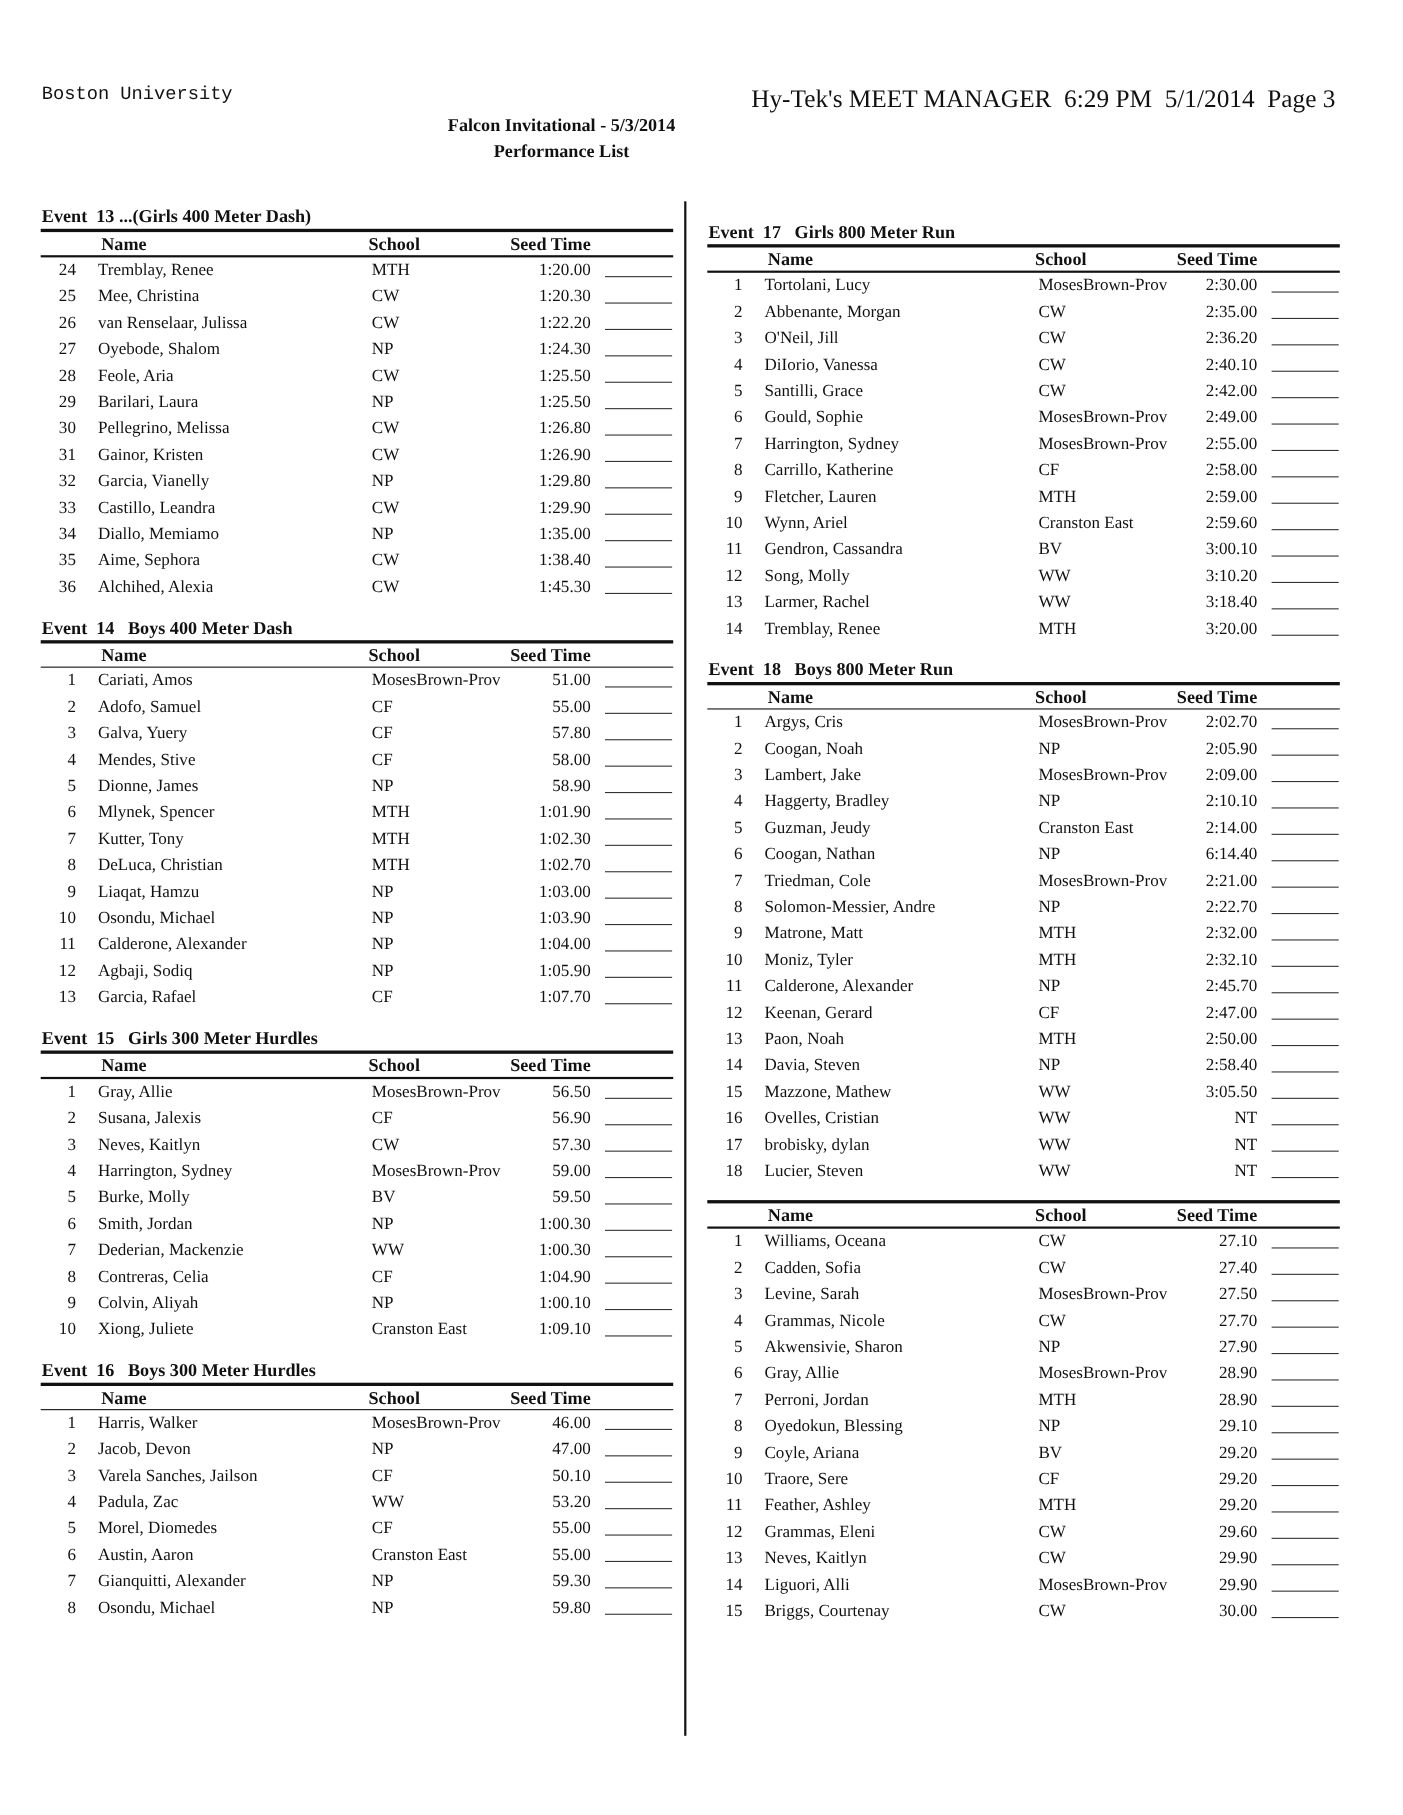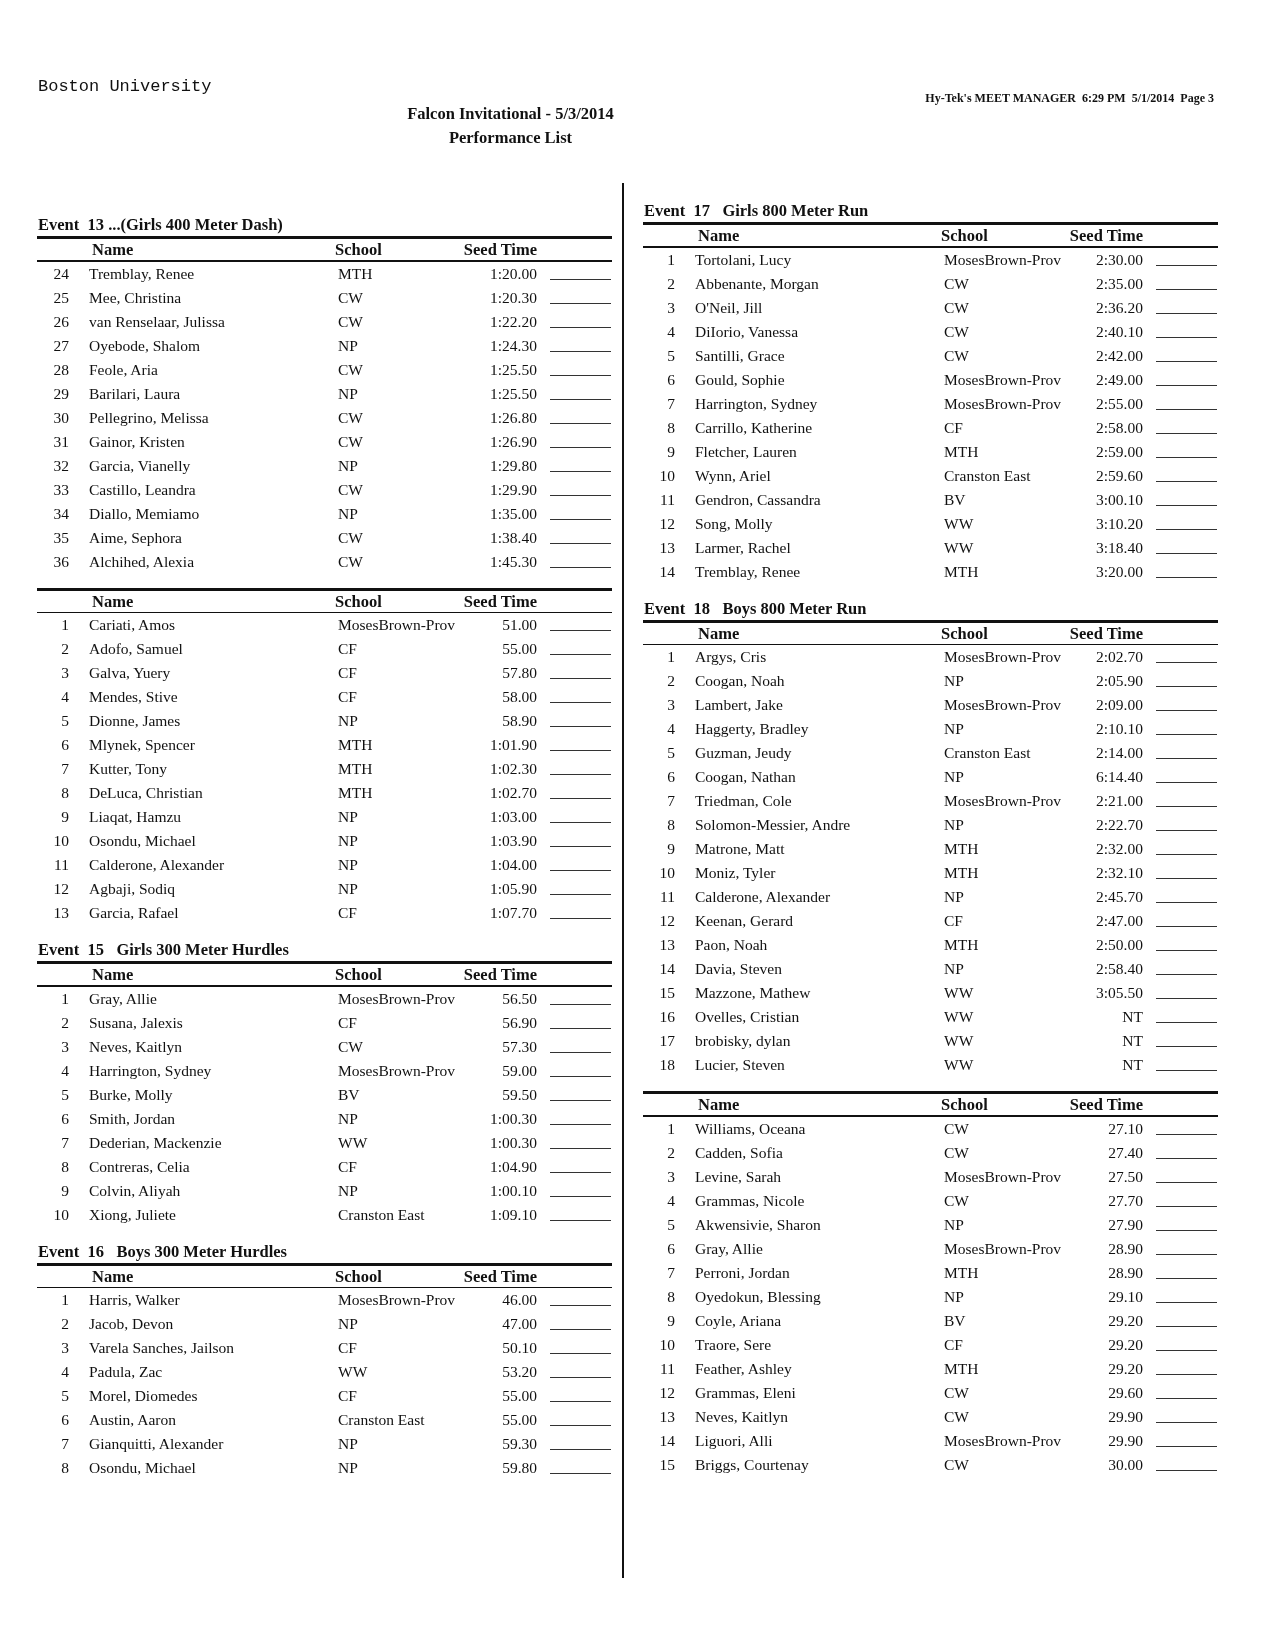--- a/index.html
+++ b/index.html
@@ -1,22 +1,22 @@
 <!DOCTYPE html>
 <html><head>
 <meta charset="utf-8">
 <style>
   html, body { margin:0; padding:0; background:#fff; }
   body { width:1275px; height:1650px; position:relative; font-family:"Liberation Serif", "DejaVu Serif", serif; color:#111; overflow:hidden; }
   .hdr-left { position:absolute; left:38px; top:77px; font-size:17px;font-family:Liberation Mono, monospace; }
-  .hdr-right { position:absolute; right:61px; top:91px; font-size:12px; white-space:pre;font-weight:bold; }
+  .hdr-right { position:absolute; right:61px; top:77px; font-size:23px; white-space:pre; }
   .title-block { position:absolute; left:0; width:1021px; top:102px; text-align:center; font-weight:bold; font-size:16.5px; line-height:24px; }
   .divider { position:absolute; left:622px; top:183px; width:2px; height:1395px; background:#111; }
   .col { position:absolute; }
-  .col.left { left:37px; top:186px; width:575px;margin-top:28px; }
+  .col.left { left:37px; top:186px; width:575px; }
   .col.right { left:643px; top:200px; width:575px; }
   .event { }
   .event-title { font-weight:bold; font-size:16.5px; height:22px; line-height:22px; white-space:pre; padding-left:1px; }
   .thick-rule { height:3px; background:#111; }
   .head-row { position:relative; height:21px; font-weight:bold; font-size:16.5px; line-height:21px; }
   .thin-rule { height:1.5px; background:#111; }
   .row { position:relative; height:24px; line-height:24px; font-size:15.5px; }
   .c-num { position:absolute; left:0; width:32px; text-align:right; }
   .c-name { position:absolute; left:52px; }
   .c-school { position:absolute; left:301px; }
@@ -150,20 +150,21 @@
     <span class="c-num">36</span>
     <span class="c-name">Alchihed, Alexia</span>
     <span class="c-school">CW</span>
     <span class="c-seed">1:45.30</span>
     <span class="c-blank"></span>
   </div>
 </div>
   </div>
 <div class="gap"></div>
   <div class="event">
+    <div class="event-title">Event  14   Boys 400 Meter Dash</div>
     <div class="thick-rule"></div>
     <div class="head-row">
       <span class="c-name">Name</span>
       <span class="c-school">School</span>
       <span class="c-seed">Seed Time</span>
     </div>
     <div class="thin-rule"></div>
     <div class="rows">
   <div class="row">
     <span class="c-num">1</span>

